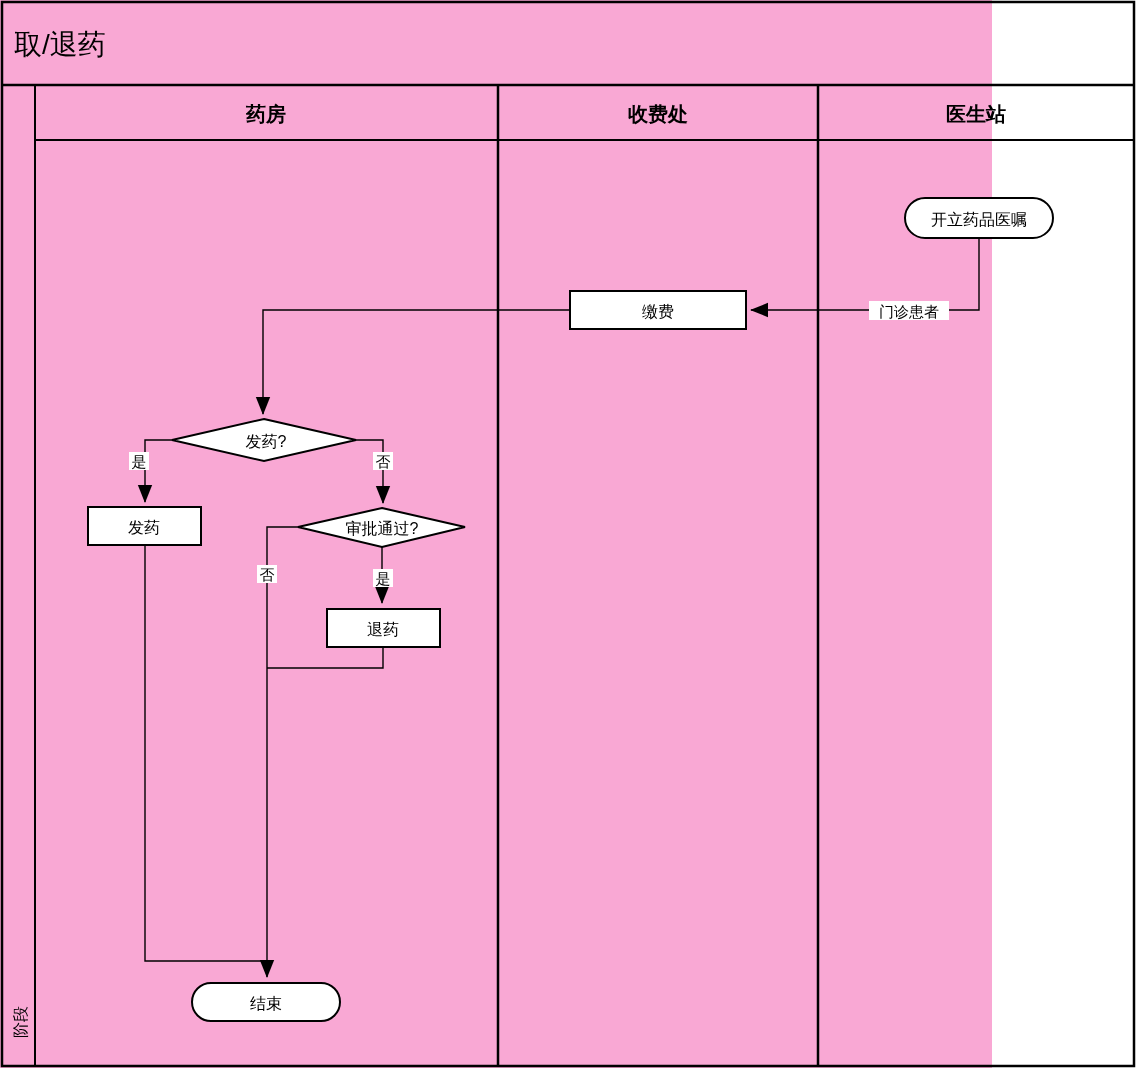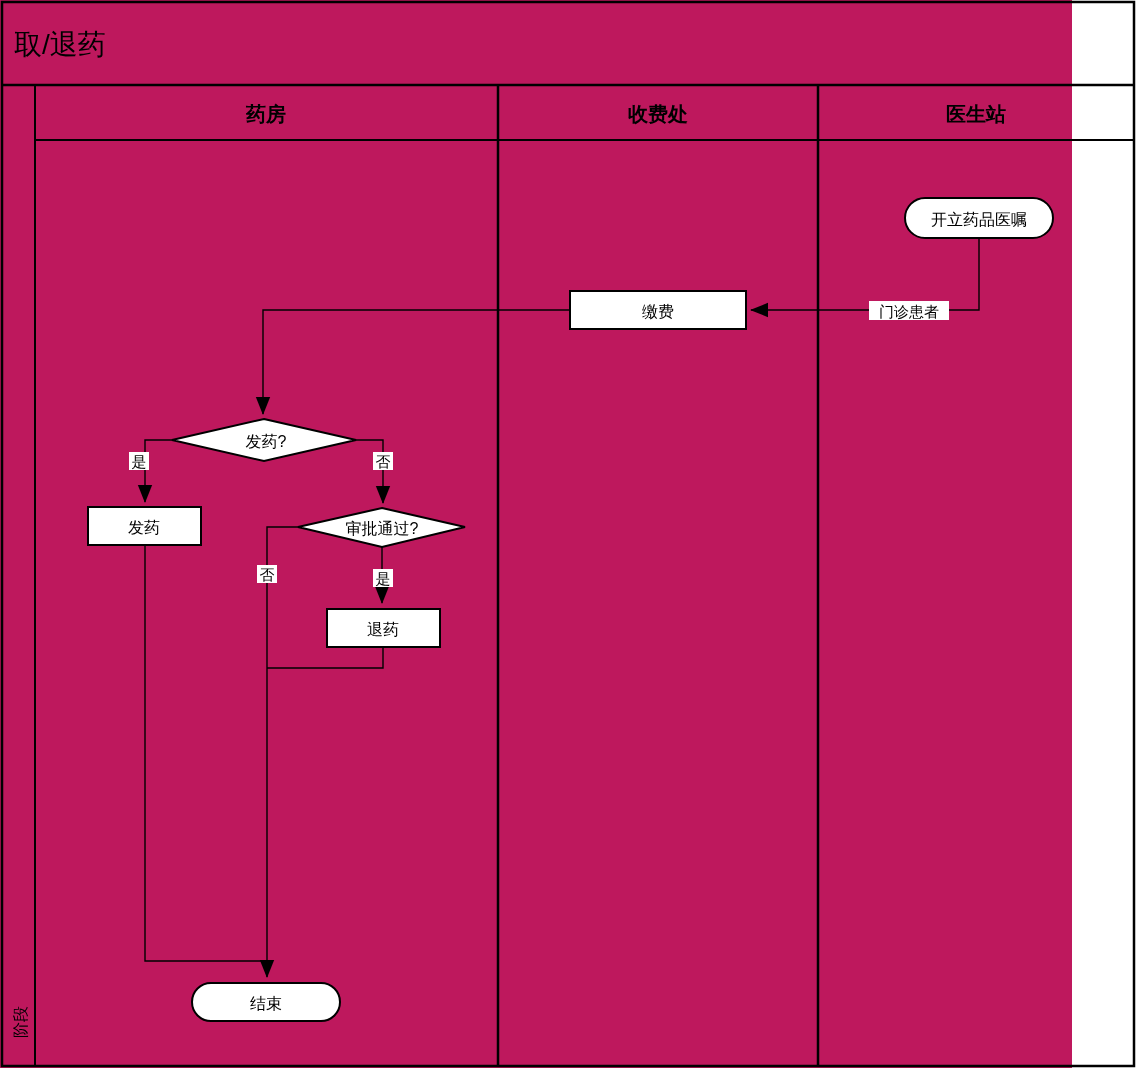--- a/index.html
+++ b/index.html
@@ -1,16 +1,16 @@
 <!DOCTYPE html>
 <html><head>
 <meta charset="utf-8">
 <style>
   html, body { margin: 0; padding: 0; background: #ffffff; }
-  #stage { position: relative; width: 1072px; height: 1068px; background: #be185d; }
+  #stage { position: relative; width: 992px; height: 1068px; background: #f9a8d4; }
   svg { display: block; }
   svg text {
     font-family: "Liberation Sans", "DejaVu Sans", sans-serif;
     fill: #000000;
   }
   .title-text  { font-size: 28px; }
   .lane-label  { font-size: 20px; font-weight: bold; }
   .phase-label { font-size: 16px; }
   .node-label  { font-size: 16px; }
   .edge-label  { font-size: 15px; }

